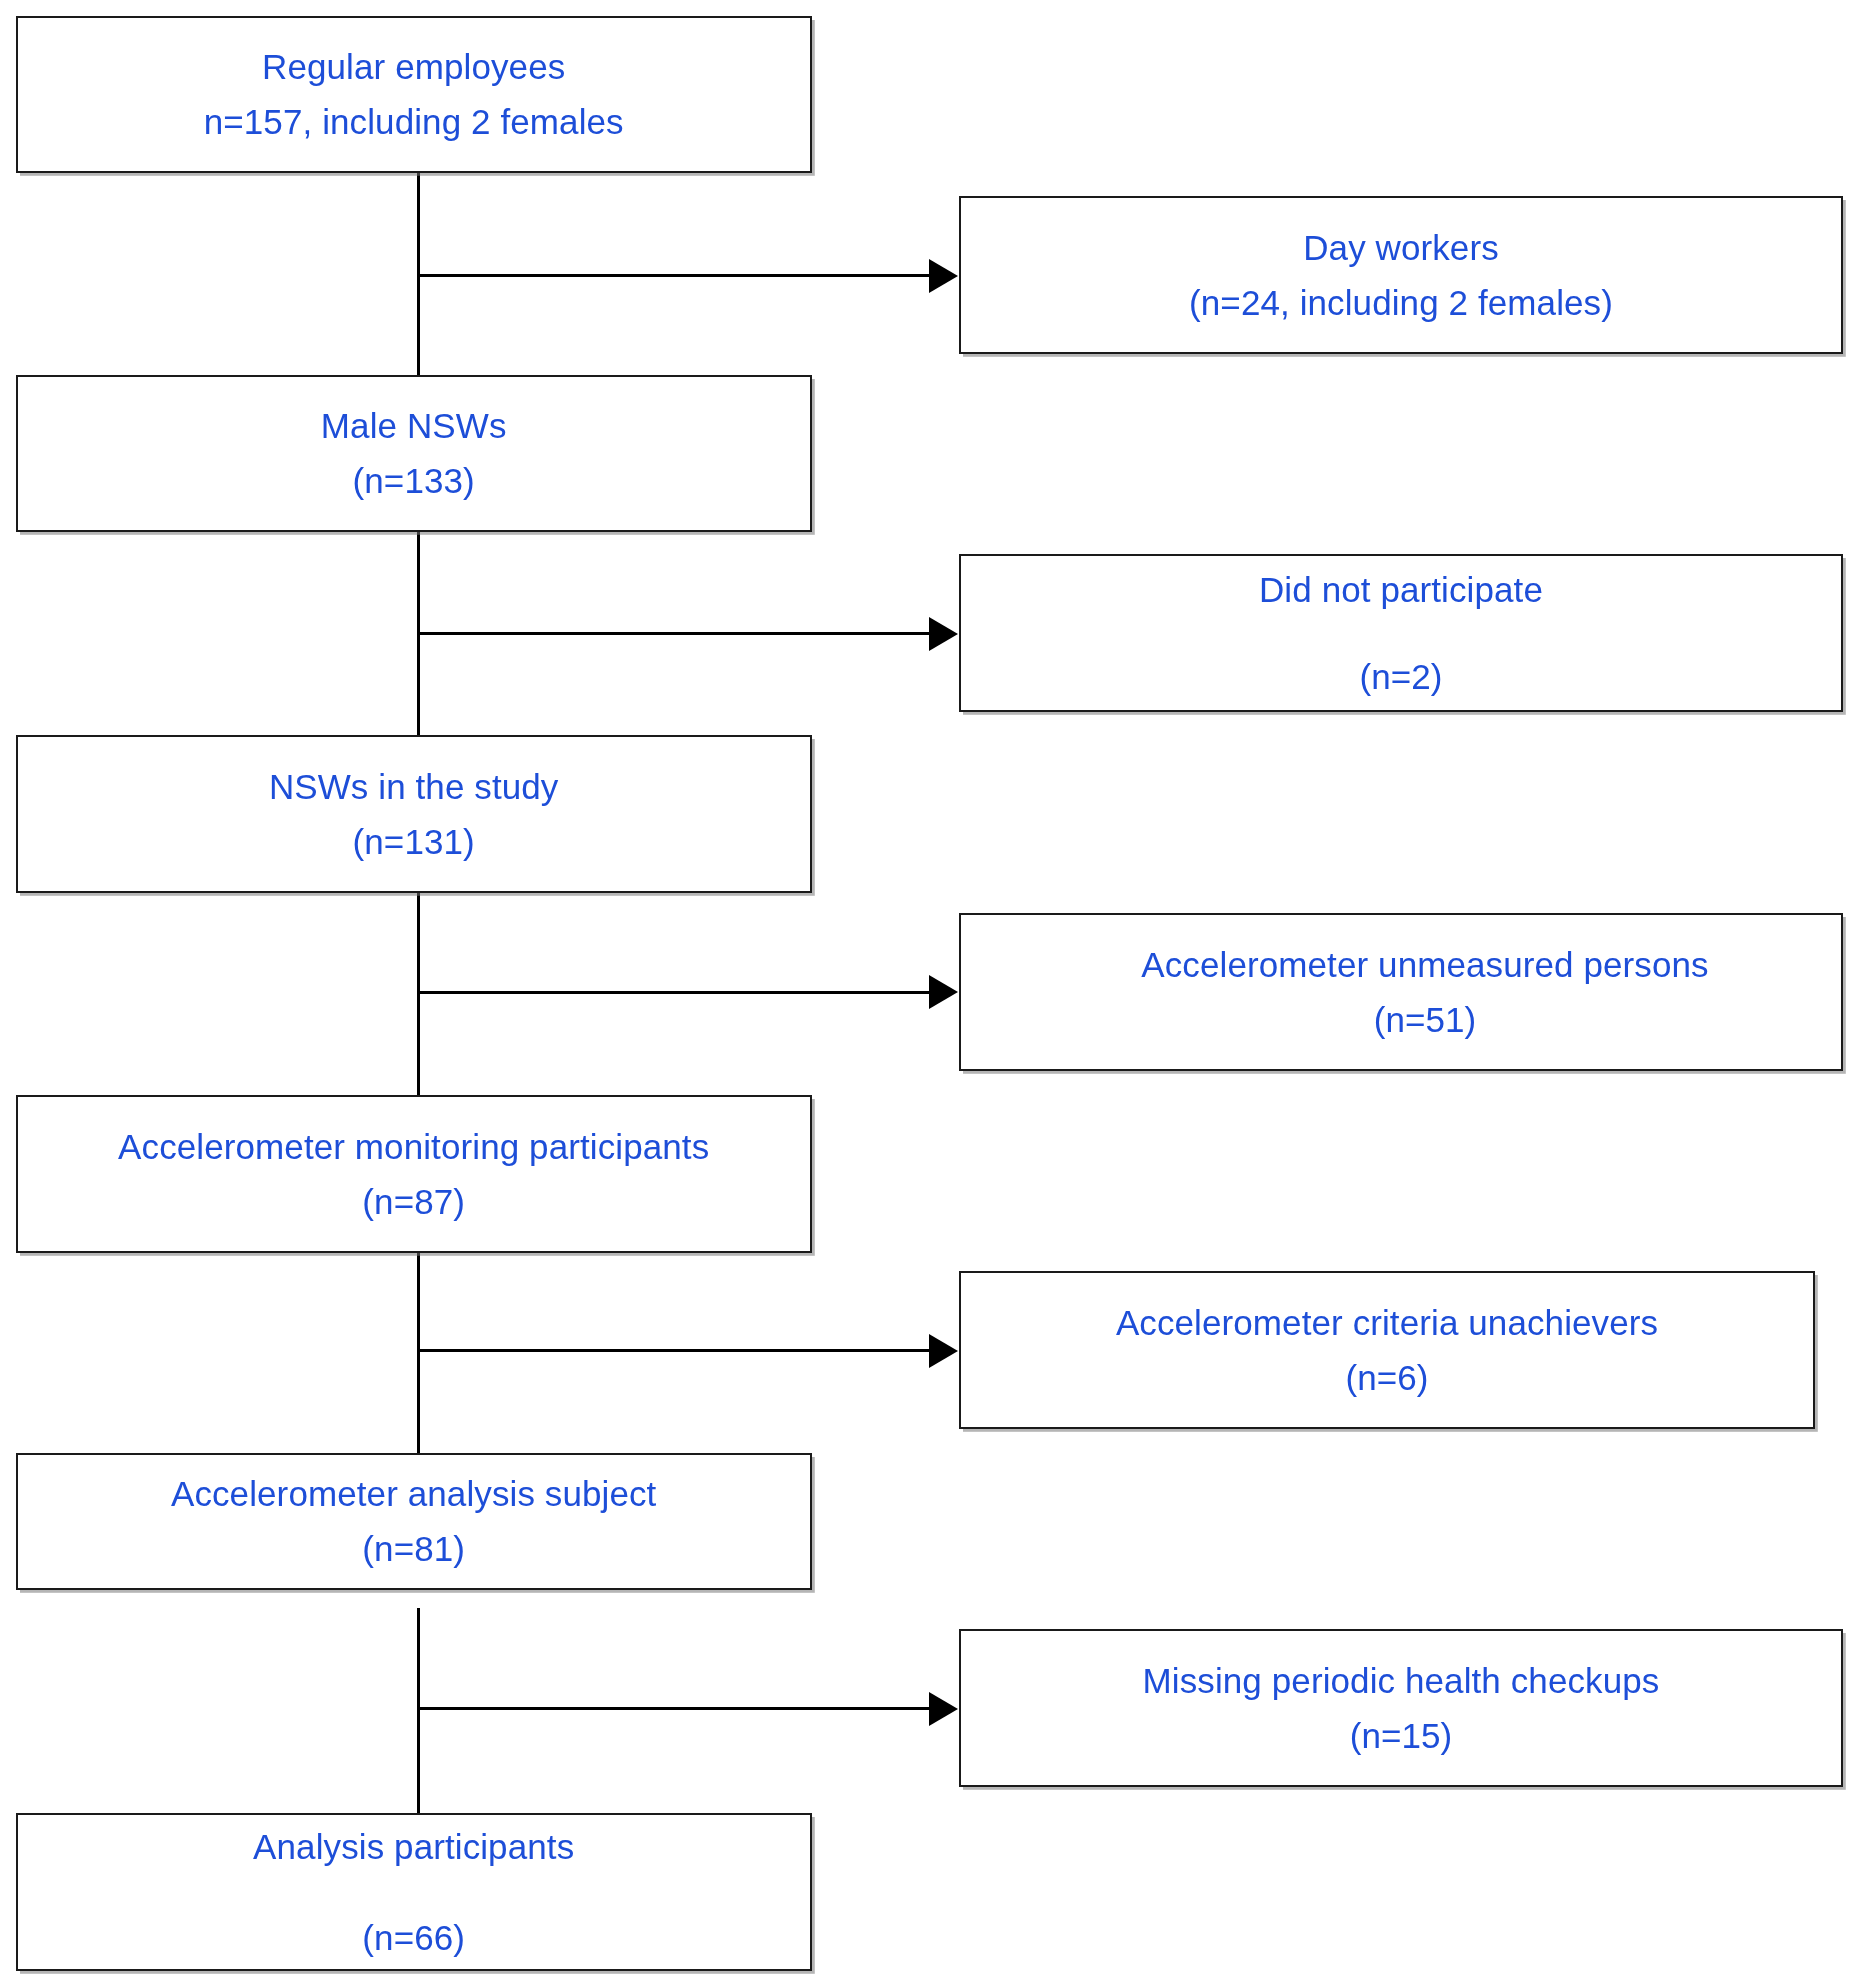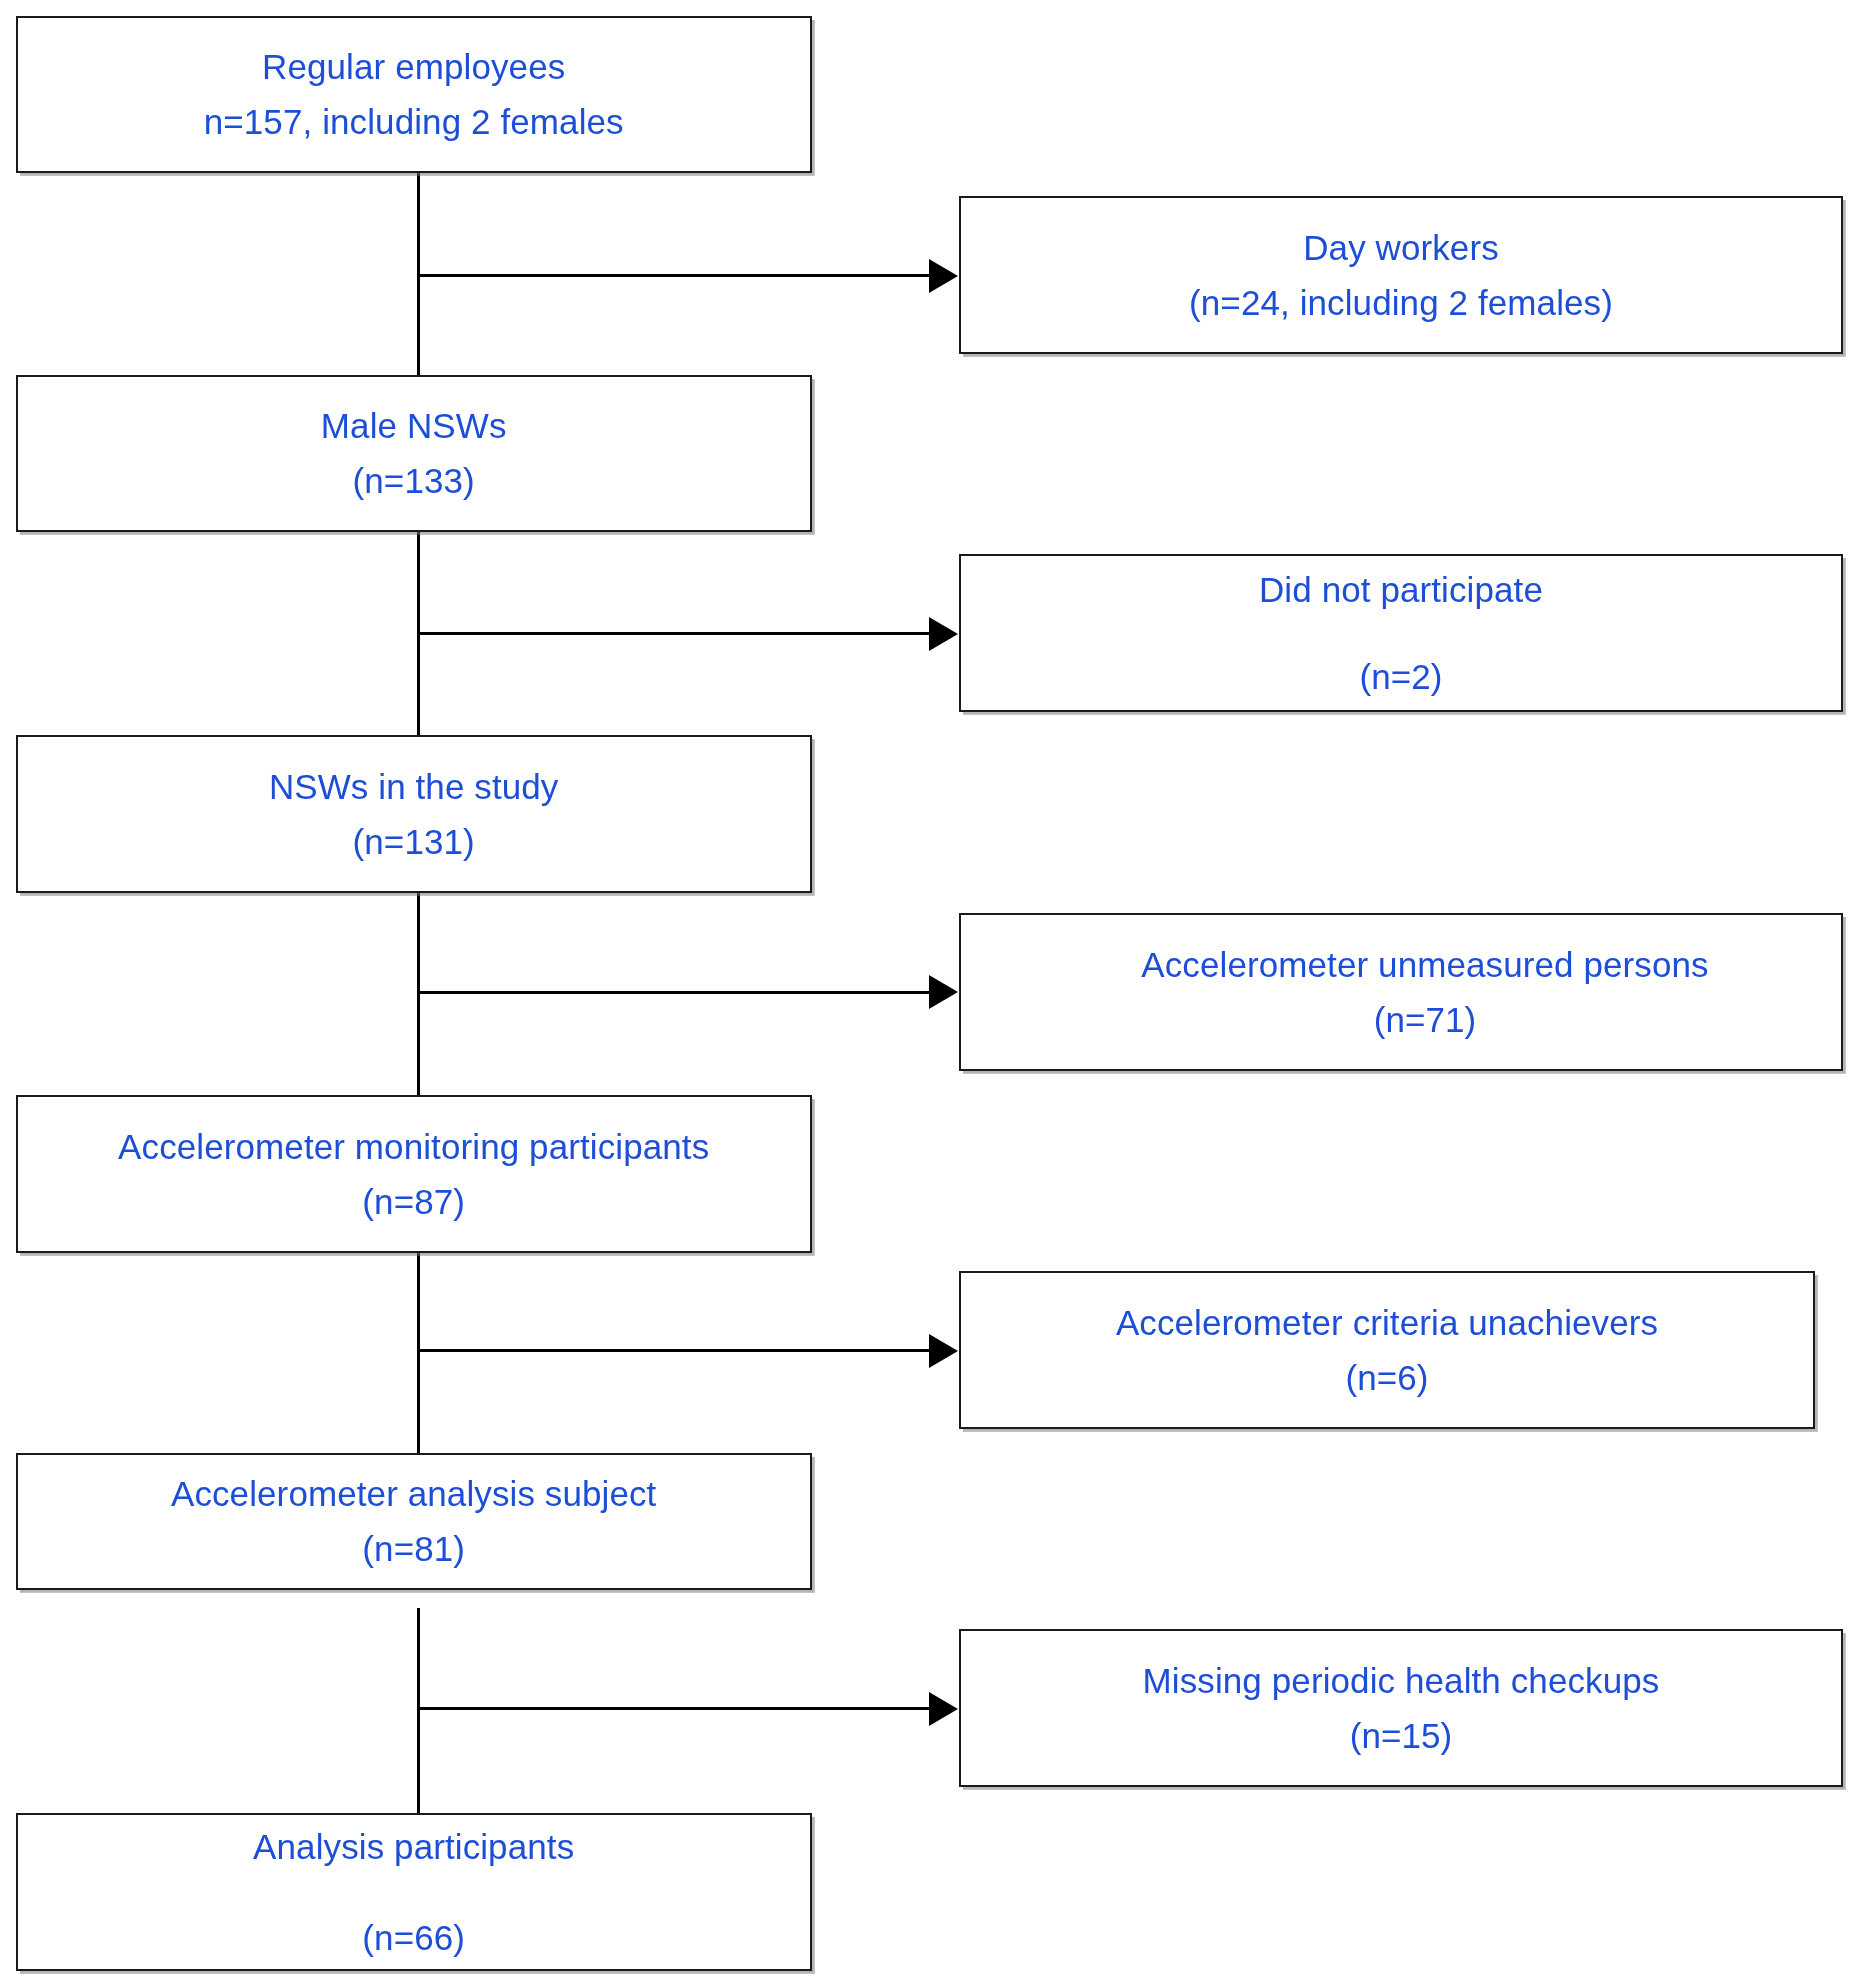--- a/index.html
+++ b/index.html
@@ -122,21 +122,21 @@
     <span class="line2">(n=24, including 2 females)</span>
   </div>
 
   <div class="node" style="left:959px; top:554px; width:884px; height:158px;gap:32px;">
     <span class="line1">Did not participate</span>
     <span class="line2">(n=2)</span>
   </div>
 
   <div class="node" style="left:959px; top:913px; width:884px; height:158px;padding-left:48px;">
     <span class="line1">Accelerometer unmeasured persons</span>
-    <span class="line2">(n=71)</span>
+    <span class="line2">(n=51)</span>
   </div>
 
   <div class="node" style="left:959px; top:1271px; width:856px; height:158px;">
     <span class="line1">Accelerometer criteria unachievers</span>
     <span class="line2">(n=6)</span>
   </div>
 
   <div class="node" style="left:959px; top:1629px; width:884px; height:158px;">
     <span class="line1">Missing periodic health checkups</span>
     <span class="line2">(n=15)</span>

